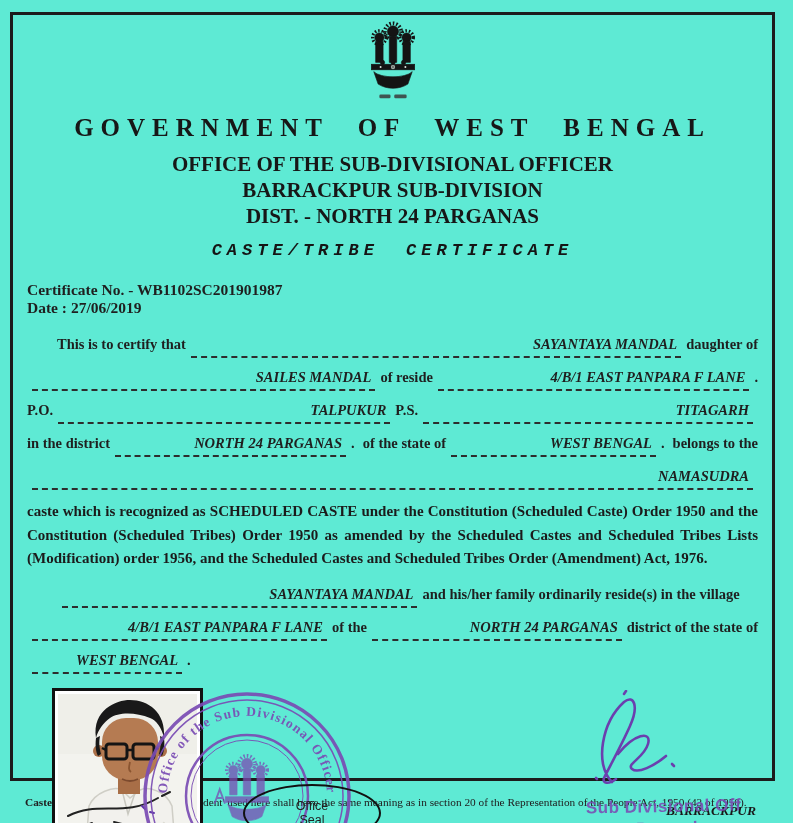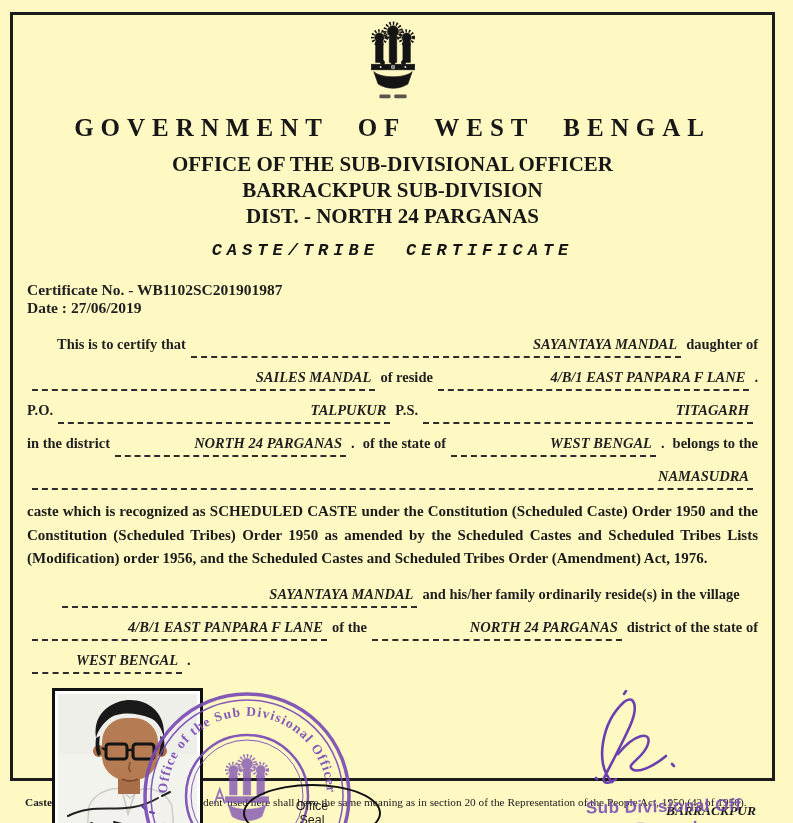--- a/index.html
+++ b/index.html
@@ -4,21 +4,21 @@
 <style>
   * { margin:0; padding:0; box-sizing:border-box; }
   html,body { width:793px; height:823px; }
   body {
     font-family:"Liberation Serif", serif;
     background:#dfe9e2;
     color:#1f1f1f;
     position:relative;
     overflow:hidden;
   }
-  .paper { position:absolute; inset:0; background:#fef9c3; }
+  .paper { position:absolute; inset:0; background:#5eead4; }
   .frame {
     position:absolute; left:10px; top:12px; width:765px; height:769px;
     border:3px solid #1c1c1c;
     padding:2px 14px 0 14px;
   }
   
   .emblem-wrap { text-align:center; margin-top:2px; }
   .gov-title {
     text-align:center; font-weight:bold; font-size:25px;
     letter-spacing:7px; word-spacing:16px; margin-top:3px; color:#171717;

